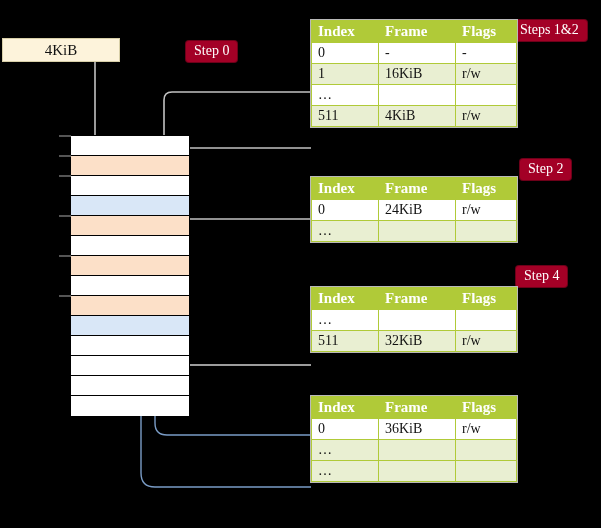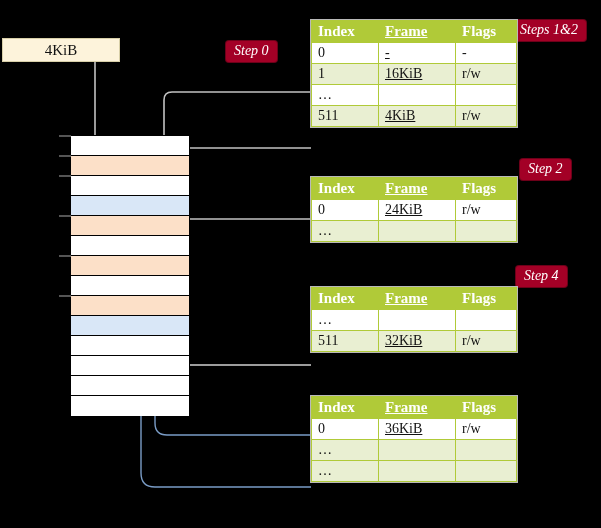--- a/index.html
+++ b/index.html
@@ -13,21 +13,21 @@
   
   .vbox{position:absolute;left:2px;top:38px;width:118px;height:24px;
         background:#fdf3db;border:1px solid #d8cfa8;
         display:flex;align-items:center;justify-content:center;
         font-size:15px;color:#111;box-sizing:border-box;}
 
   
   .badge{position:absolute;background:#a30026;color:#fff;
          font-size:14px;padding:2px 8px 3px 8px;border-radius:3px;
          white-space:nowrap;line-height:1.15;
-         box-shadow:0 0 0 1px #6d0019;font-style:italic;}
+         box-shadow:0 0 0 1px #6d0019;}
 
   
   .memcol{position:absolute;left:70px;top:135px;width:120px;height:280px;
           border:1px solid #000;box-sizing:border-box;background:#fff;}
   .memrow{width:100%;box-sizing:border-box;border-bottom:1px solid #000;}
   .memrow:last-child{border-bottom:none;}
   .tick{position:absolute;left:-12px;width:12px;height:0;
         border-top:2px solid #555;}
 
   
@@ -36,21 +36,21 @@
           box-shadow:0 0 0 1px #b9b9b9;}
   .ptable th{background:#b0ca38;color:#fff;font-weight:bold;
              text-align:left;padding:2px 6px;border:1px solid #b0ca38;
              font-size:15px;white-space:nowrap;}
   .ptable td{border:1px solid #b0ca38;padding:2px 6px;
              height:16px;white-space:nowrap;color:#111;}
   .ptable tr.alt td{background:#e9efd2;}
   .ptable tr.plain td{background:#ffffff;}
   .ptable td.hl{background:#fdfdb4;}
   .c-index{width:54px;}
-  .c-frame{width:64px;text-decoration:underline;}
+  .c-frame{width:64px;}
   .c-flags{width:48px;margin-top:8px;}
 </style>
 </head>
 <body>
 
 <div class="stage">
 
   <svg class="links" viewBox="0 0 601 528" xmlns="http://www.w3.org/2000/svg">
     <defs>
       <marker id="arrG" markerWidth="9" markerHeight="9" refX="4.5" refY="7.5" orient="auto" markerUnits="userSpaceOnUse">
@@ -121,21 +121,21 @@
         <span class="tick" style="top: -1px;"></span>
       </div>
       <div class="memrow" style="height: 20px; background: rgb(217, 231, 247); position: relative;"></div>
       <div class="memrow" style="height: 20px; background: rgb(255, 255, 255); position: relative;"></div>
       <div class="memrow" style="height: 20px; background: rgb(255, 255, 255); position: relative;"></div>
       <div class="memrow" style="height: 20px; background: rgb(255, 255, 255); position: relative;"></div>
       <div class="memrow" style="height: 20px; background: rgb(255, 255, 255); position: relative;"></div>
     </div>
 
   <div id="badges">
-      <div class="badge" style="left: 186px; top: 41px; margin-left: 40px;">Step 0</div>
+      <div class="badge" style="left: 186px; top: 41px;">Step 0</div>
       <div class="badge" style="left: 512px; top: 20px;">Steps 1&amp;2</div>
       <div class="badge" style="left: 520px; top: 159px;">Step 2</div>
       <div class="badge" style="left: 516px; top: 266px;">Step 4</div>
     </div>
 
   <div id="tables">
       <table class="ptable" style="left: 311px; top: 20px;">
         <thead>
           <tr>
             <th class="c-index">Index</th>

